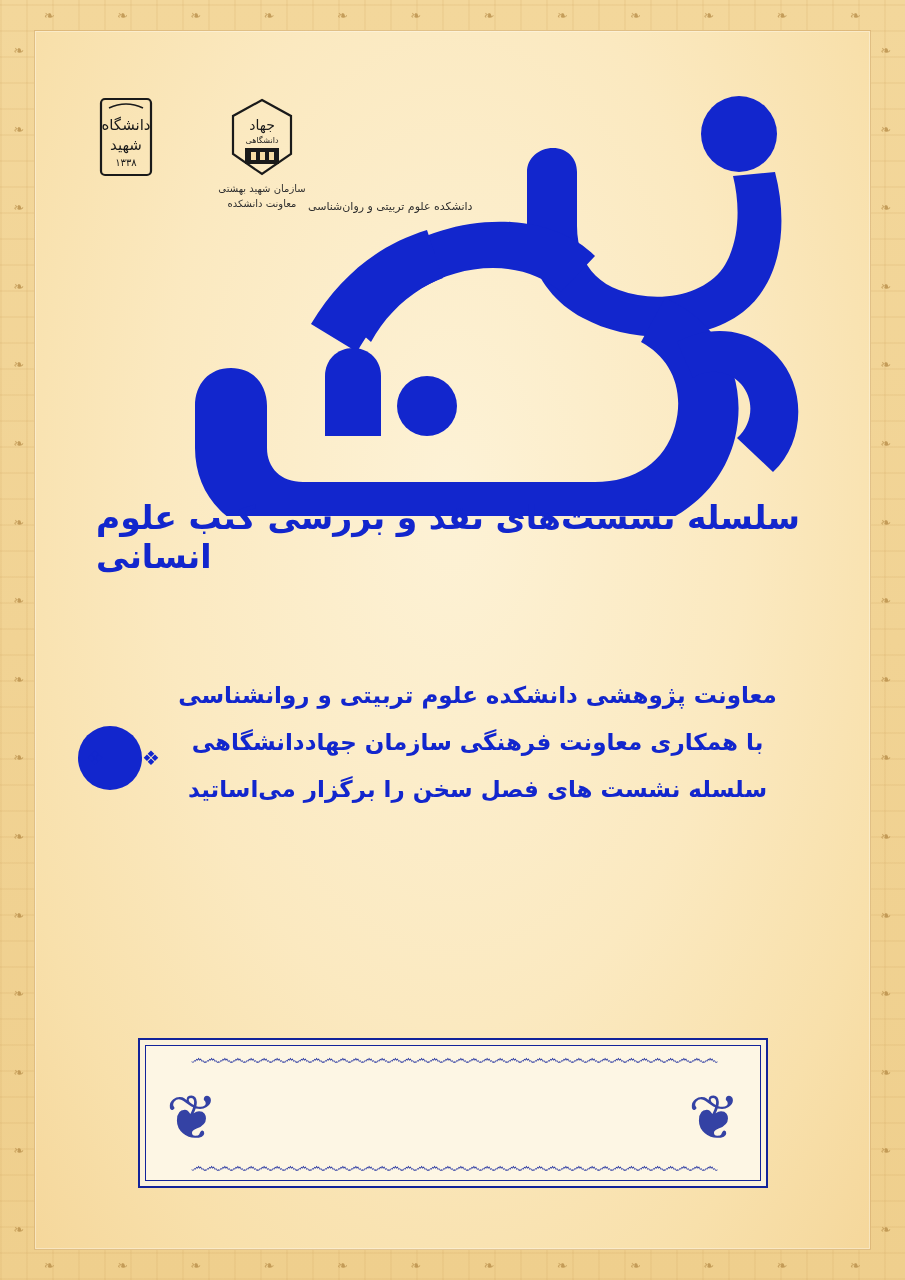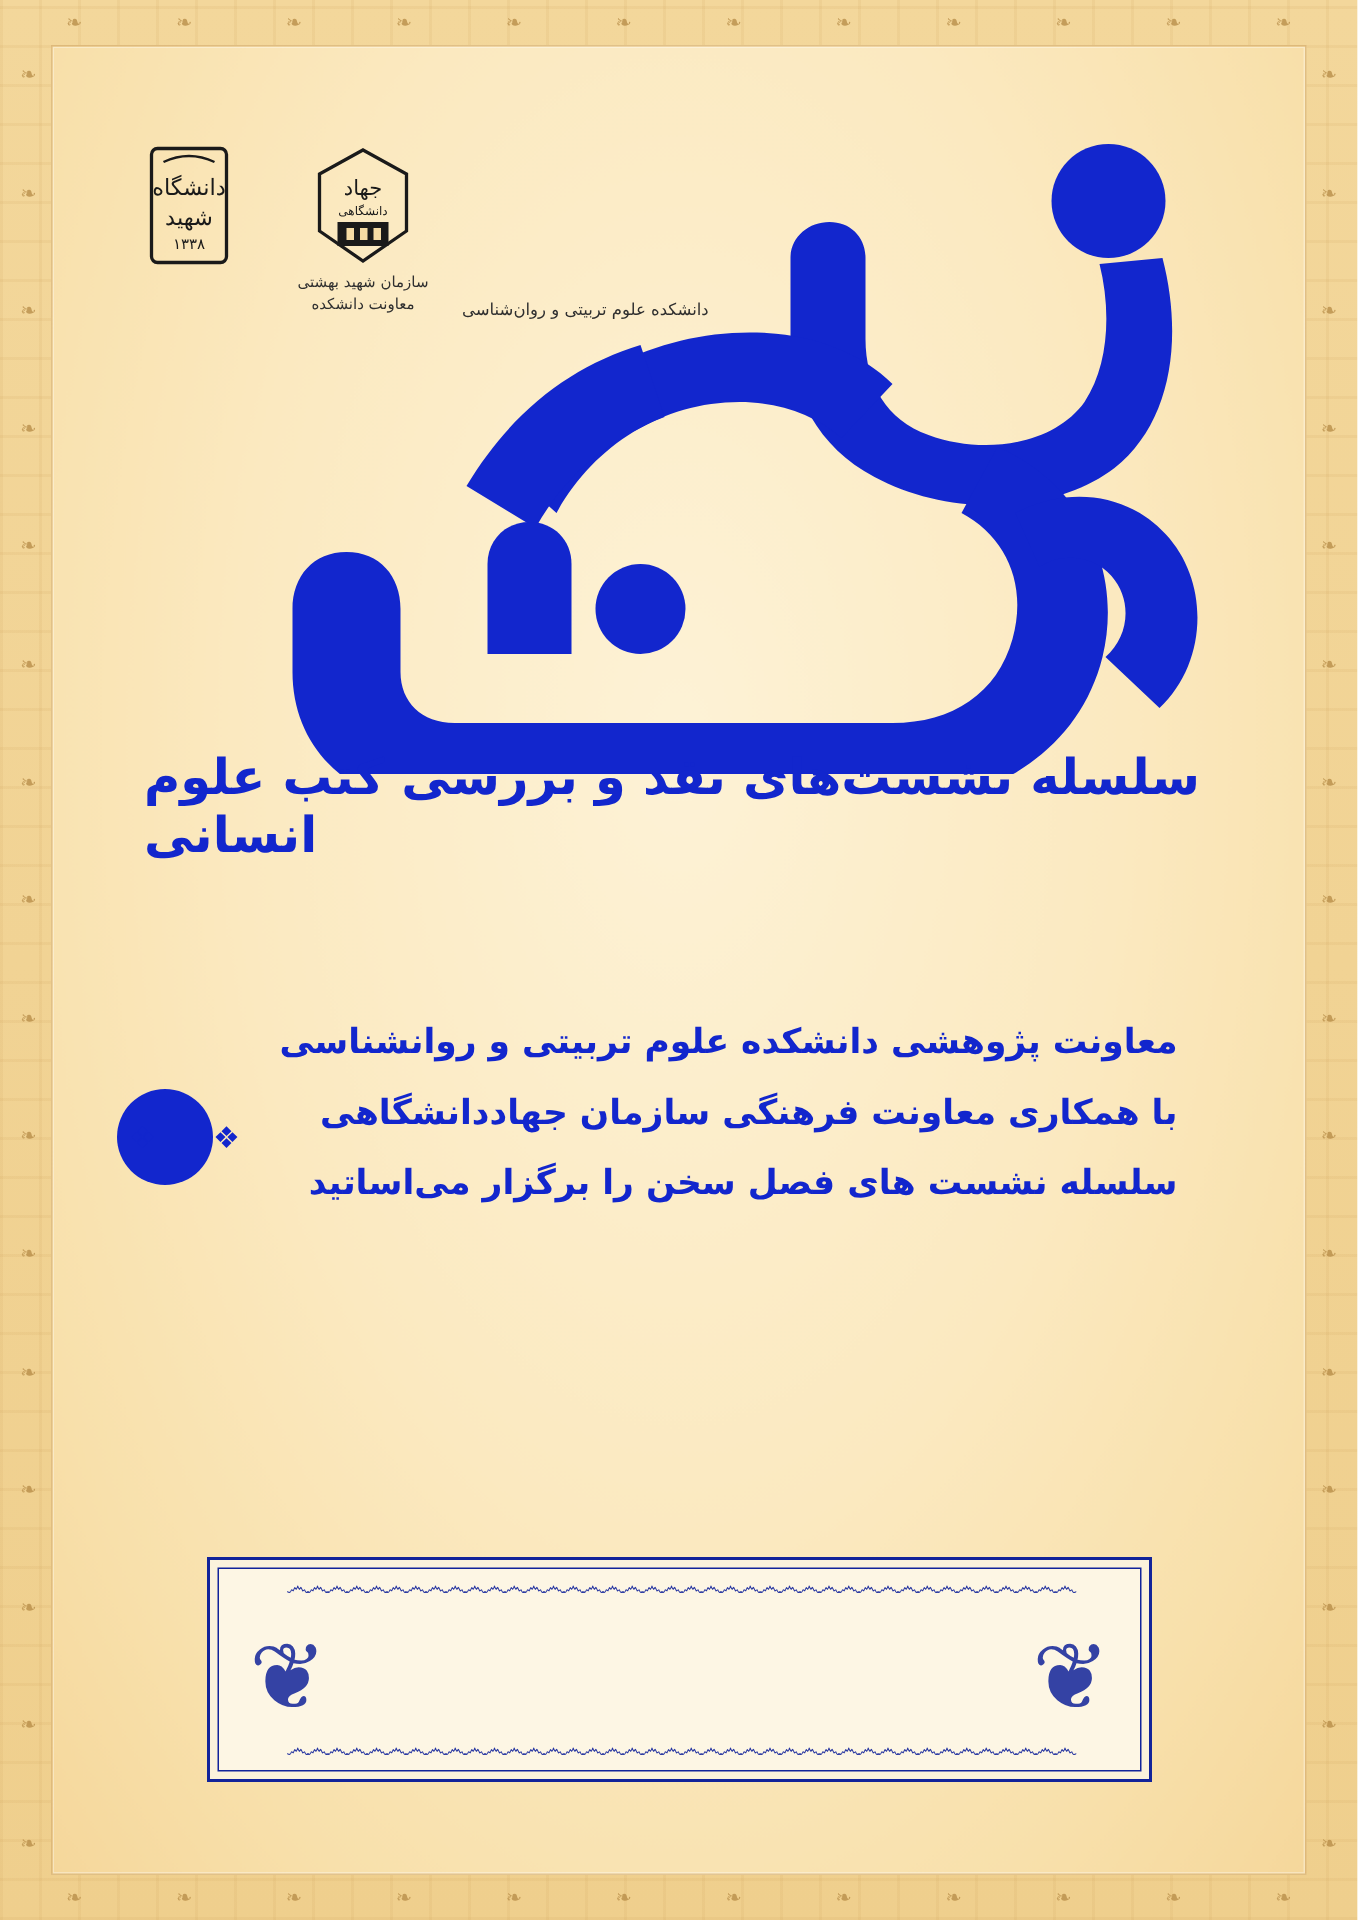--- a/index.html
+++ b/index.html
@@ -81,21 +81,21 @@
   }
 
   
   .logos {
     position: absolute;
     top: 96px;
     left: 70px;
     display: flex;
     flex-direction: row;
     align-items: flex-start;
-    gap: 4px;
+    gap: 24px;
     direction: ltr;
   }
   .logo-block {
     width: 112px;
     text-align: center;
     color: #2b2b2b;
   }
   .logo-mark {
     width: 70px;
     height: 82px;
@@ -137,21 +137,21 @@
     font-weight: bold;
     direction: rtl;
   }
 
   
   .announce {
     position: absolute;
     top: 672px;
     right: 120px;
     left: 170px;
-    text-align: right;
+    text-align: center;
     color: #1226cd;
     font-size: 23px;
     font-weight: bold;
     line-height: 2.05;
     direction: rtl;
   }
   .bullet-dot {
     position: absolute;
     top: 726px;
     left: 78px;

